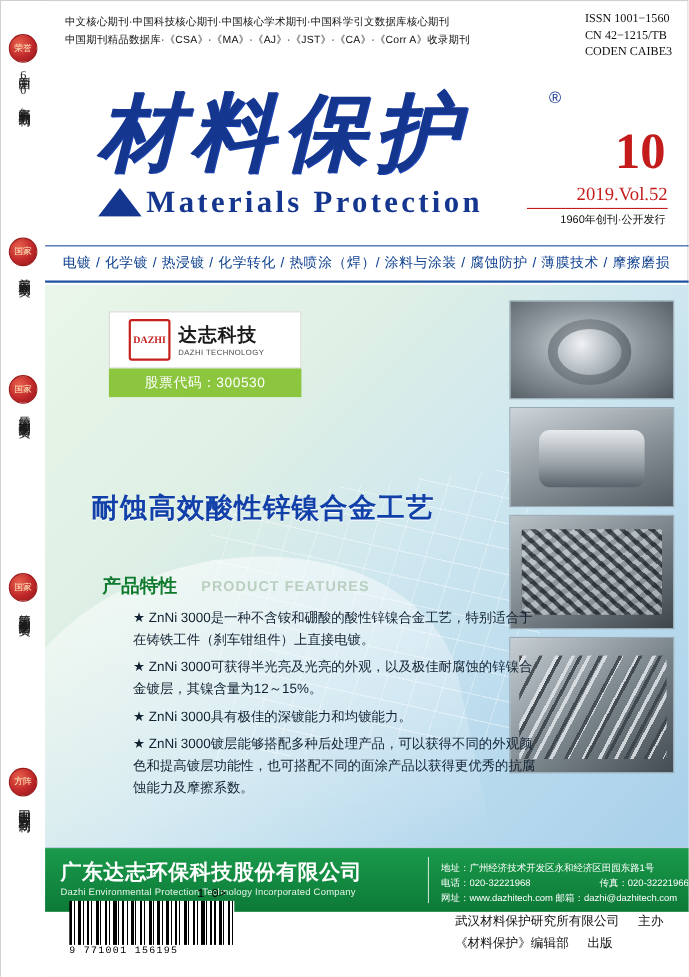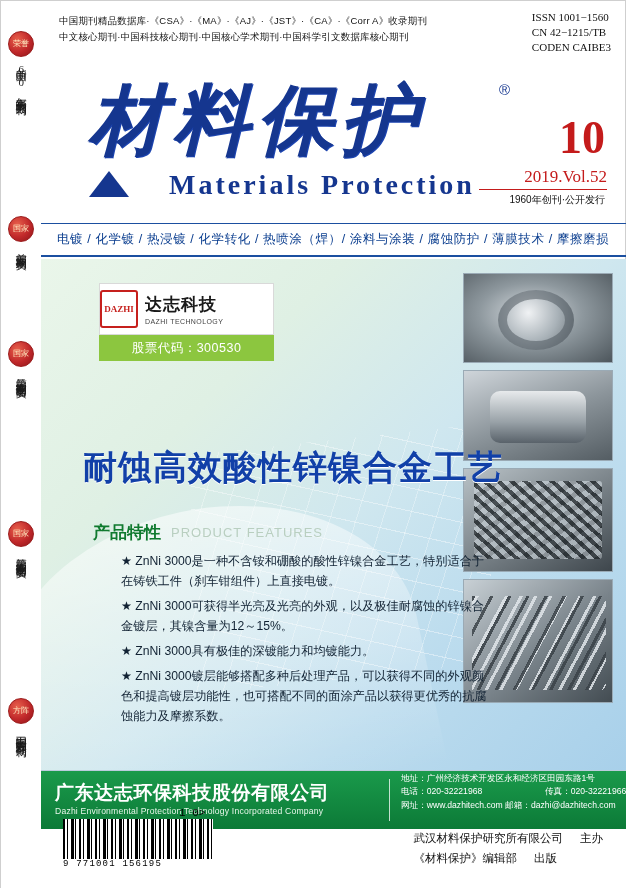--- a/index.html
+++ b/index.html
@@ -76,21 +76,21 @@
     text-shadow: 1px 1px 0 #1c44b0;
   }
   .reg-mark {
     position: absolute; left: 458px; top: 22px;
     font-size: 15px; color: #15368f;
   }
   .en-title {
     position: absolute; left: 92px; top: 110px;
     font-size: 28px; color: #15368f;
     font-family: "Liberation Serif", serif;
-    font-weight: bold; letter-spacing: 3px; margin-left: 36px;
+    font-weight: bold; letter-spacing: 3px;
   }
   .wave-logo {
     position: absolute; left: 48px; top: 112px;
     width: 40px; height: 26px;
     background: #15368f;
     clip-path: polygon(0 100%, 50% 0, 100% 100%);
   }
   .issue-no {
     position: absolute; right: 22px; top: 52px;
     font-size: 46px; color: #c41b1b;
@@ -148,21 +148,21 @@
     border-radius: 50% 50% 0 0;
     background: linear-gradient(180deg, rgba(255,255,255,.55), rgba(255,255,255,0));
     transform: rotate(-12deg);
   }
   .dazhi-logo {
     position: absolute; left: 58px; top: 24px;
     width: 175px; height: 52px;
     background: #ffffff;
     border: 1px solid #d9d9d9;
     display: flex; align-items: center; gap: 7px;
-    padding-left: 0;
+    padding-left: 17px;
   }
   .dazhi-mark {
     width: 38px; height: 38px;
     border: 2px solid #c6201d; border-radius: 3px;
     color: #c6201d; font-size: 9px; font-weight: bold;
     display: flex; align-items: center; justify-content: center;
     font-family: "Liberation Serif", serif;
   }
   .dazhi-cn { font-size: 17px; color: #1a1a1a; font-weight: bold; letter-spacing: 1px;}
   .dazhi-en { font-size: 7px; color: #444; letter-spacing: .4px; margin-top: 2px;}
@@ -196,31 +196,31 @@
       repeating-linear-gradient(42deg, rgba(40,46,50,.75) 0 4px, rgba(200,208,214,.55) 4px 9px),
       repeating-linear-gradient(-35deg, rgba(30,36,40,.5) 0 5px, rgba(190,198,204,.4) 5px 11px);
     border-radius: 3px;}
   .ph4 { height: 126px; background: linear-gradient(140deg,#c8d0d5 0%, #79838a 55%, #434c52 100%); }
   .ph4:after { content:""; position:absolute; left:8px; top:16px; width:134px; height:94px;
     background:
       repeating-linear-gradient(118deg, rgba(60,68,74,.9) 0 3px, transparent 3px 16px),
       repeating-linear-gradient(118deg, rgba(225,230,234,.85) 3px 6px, transparent 6px 16px);}
   .ad-headline {
     position: absolute; left: 42px; top: 186px;
-    font-size: 34px; font-weight: bold; color: #1140a8;
+    font-size: 25px; font-weight: bold; color: #1140a8;
     letter-spacing: 1px;
     text-shadow: 0 1px 0 #ffffff;
   }
   .feat-title {
     position: absolute; left: 52px; top: 262px;
     font-size: 17px; font-weight: bold; color: #0f7a2e;
   }
   .feat-title-en {
-    position: absolute; left: 130px; top: 266px;
-    font-size: 13px; color: #b9cfc0; letter-spacing: 1px;
+    position: absolute; left: 142px; top: 266px;
+    font-size: 13px; color: #b9cfc0; letter-spacing: 1px; font-weight: bold;
   }
   .feat-list {
     position: absolute; left: 44px; top: 292px;
     width: 370px;
     font-size: 12.2px; line-height: 20px; color: #123; margin-left: 36px;
   }
   .feat-list p { margin-bottom: 5px; }
 
   
   .company-band {
@@ -235,21 +235,21 @@
   }
   .co-en {
     position: absolute; left: 14px; top: 35px;
     font-size: 8.6px; letter-spacing: .2px; color: #e6f6e9;
   }
   .co-divider {
     position: absolute; left: 348px; top: 8px;
     width: 1px; height: 42px; background: rgba(255,255,255,.75);
   }
   .co-contact {
-    position: absolute; left: 360px; top: 1px;
+    position: absolute; left: 360px; top: 12px;
     font-size: 8.6px; line-height: 13.4px; color: #ffffff;
   }
 
   
   .bottom {
     position: absolute; left: 0; top: 828px;
     width: 626px; height: 60px;
     background: #ffffff;
   }
   .barcode {
@@ -278,22 +278,22 @@
   }
   .publisher .role { margin-left: 10px; }
 </style>
 </head>
 <body>
 
 <div class="cover">
 
   <div class="top-header">
     <div class="hdr-left">
+      <div>中文核心期刊·中国科技核心期刊·中国核心学术期刊·中国科学引文数据库核心期刊</div>
       <div>中国期刊精品数据库·《CSA》·《MA》·《AJ》·《JST》·《CA》·《Corr A》收录期刊</div>
-      <div>中文核心期刊·中国科技核心期刊·中国核心学术期刊·中国科学引文数据库核心期刊</div>
     </div>
     <div class="hdr-right">
       <div>ISSN 1001−1560</div>
       <div>CN  42−1215/TB</div>
       <div>CODEN CAIBE3</div>
     </div>
   </div>
 
   <div class="ribbon">
     <div class="ribbon-item" style="top:30px;">

